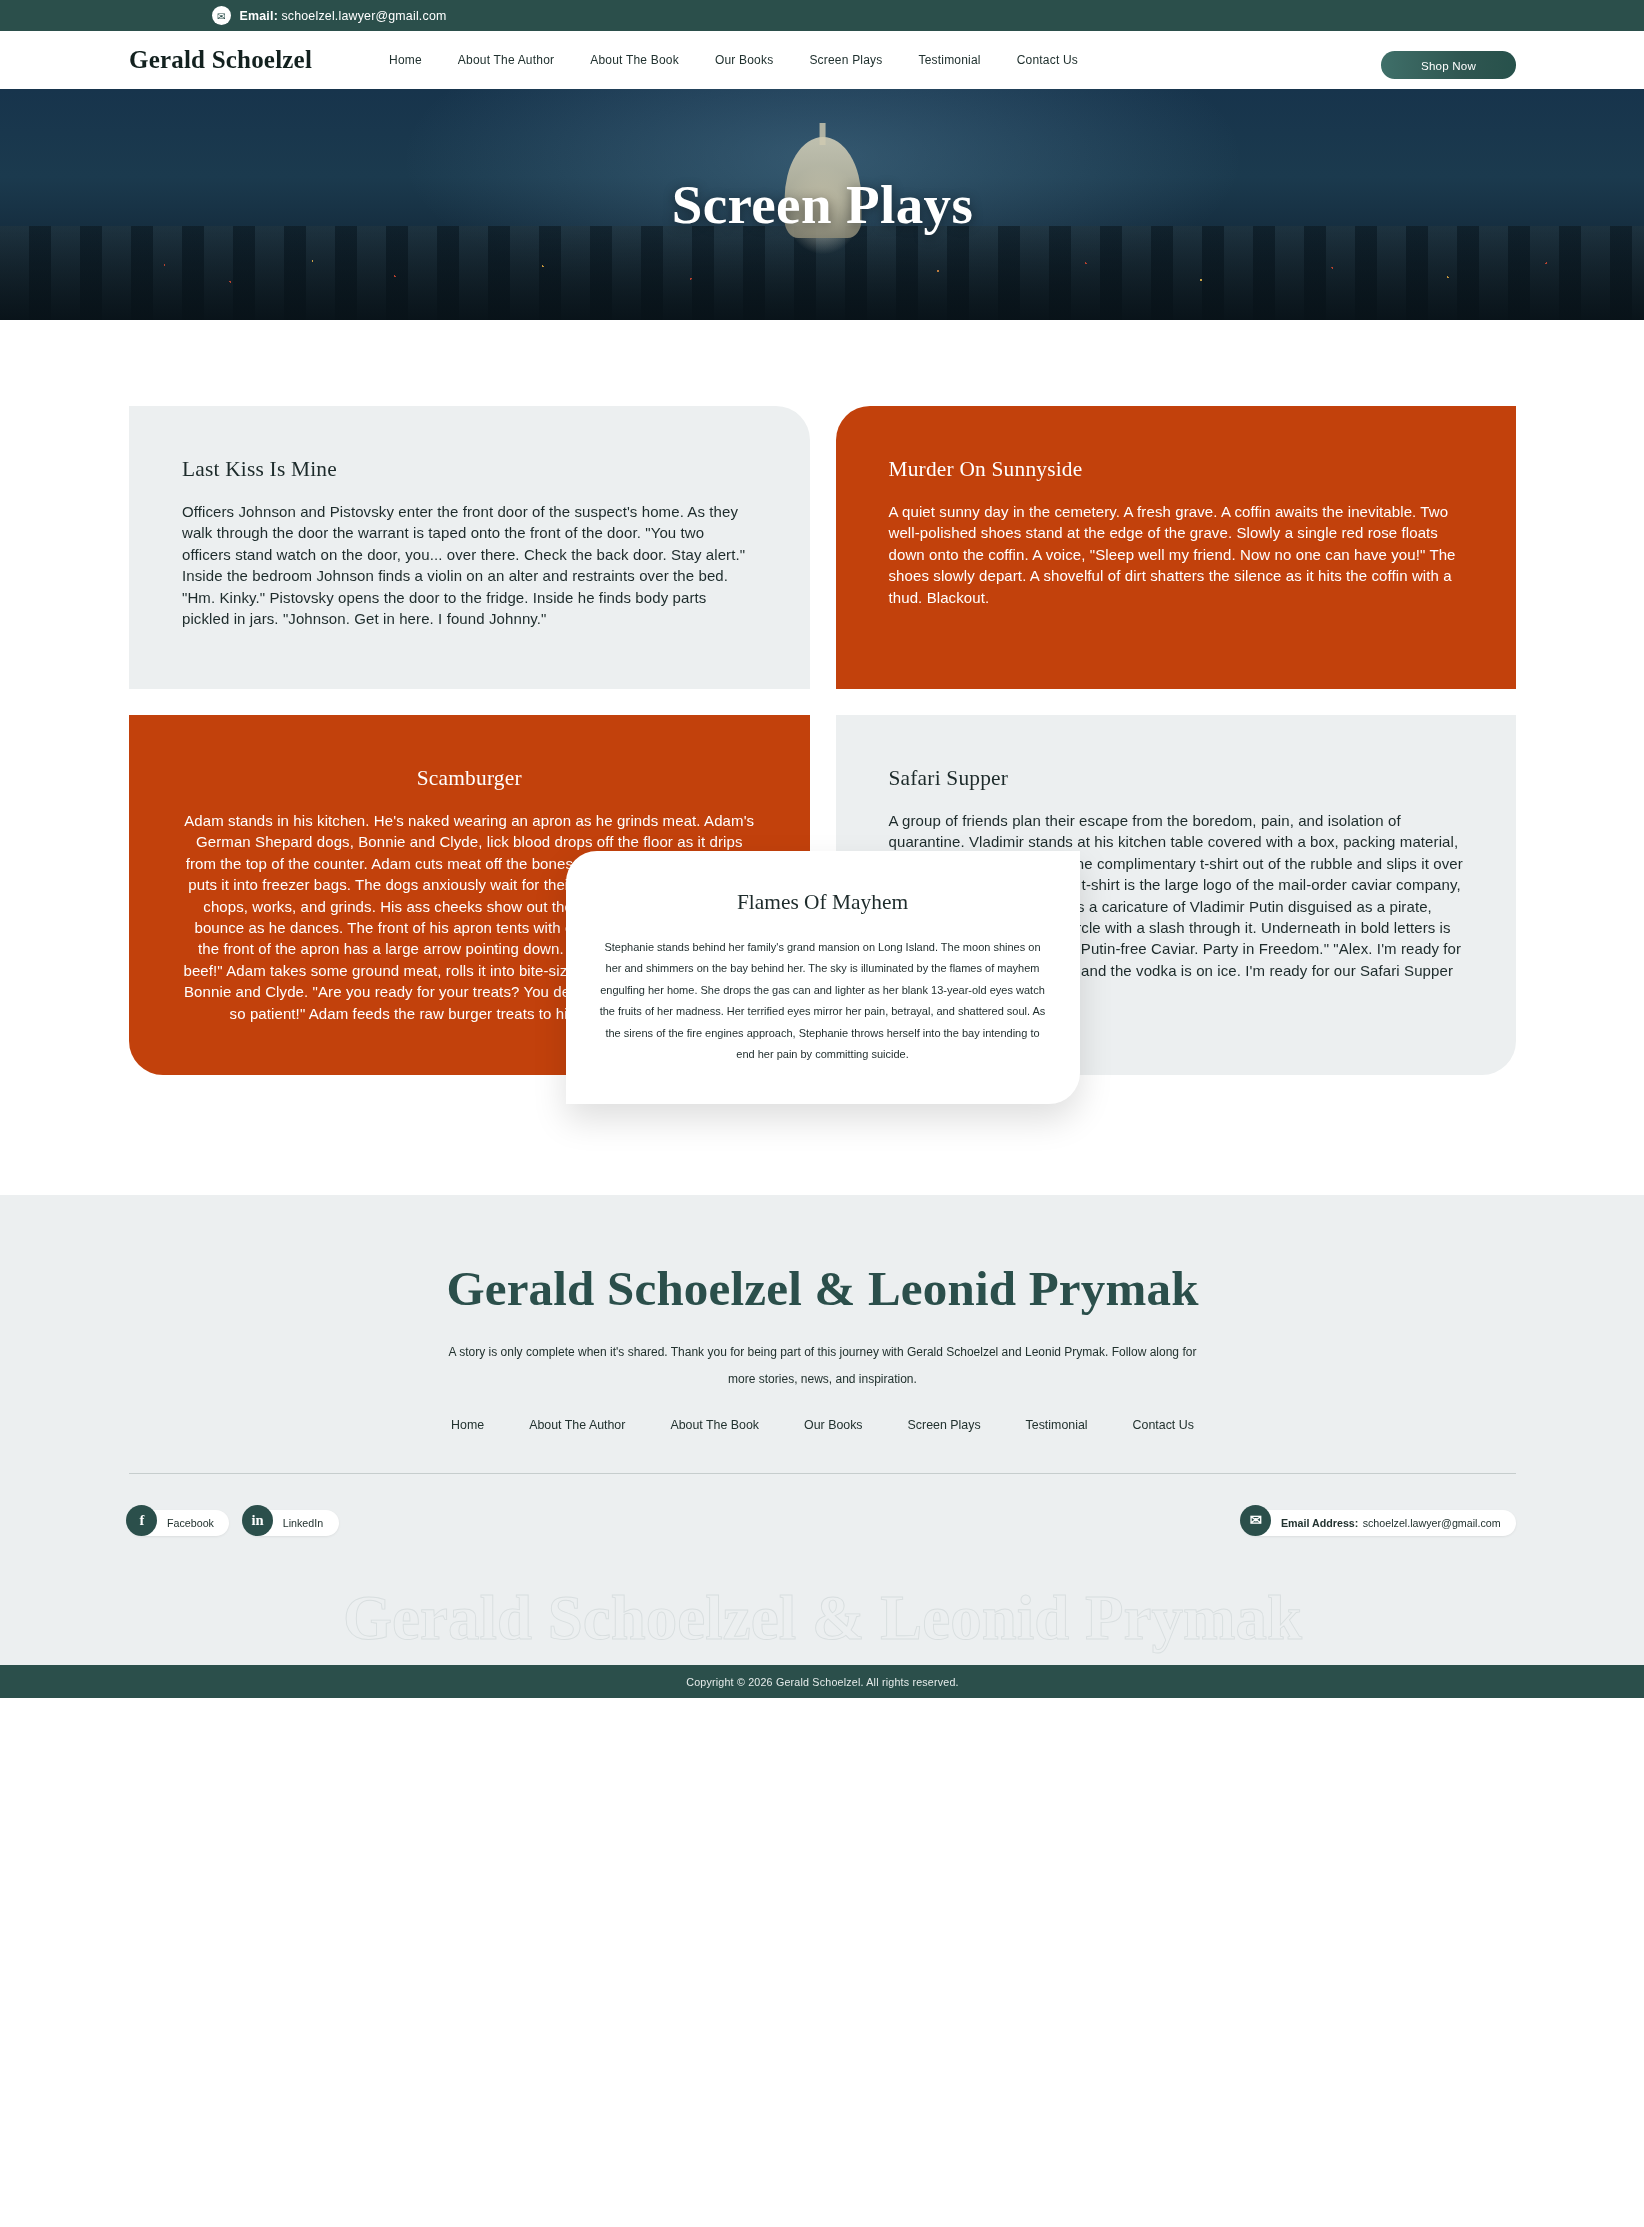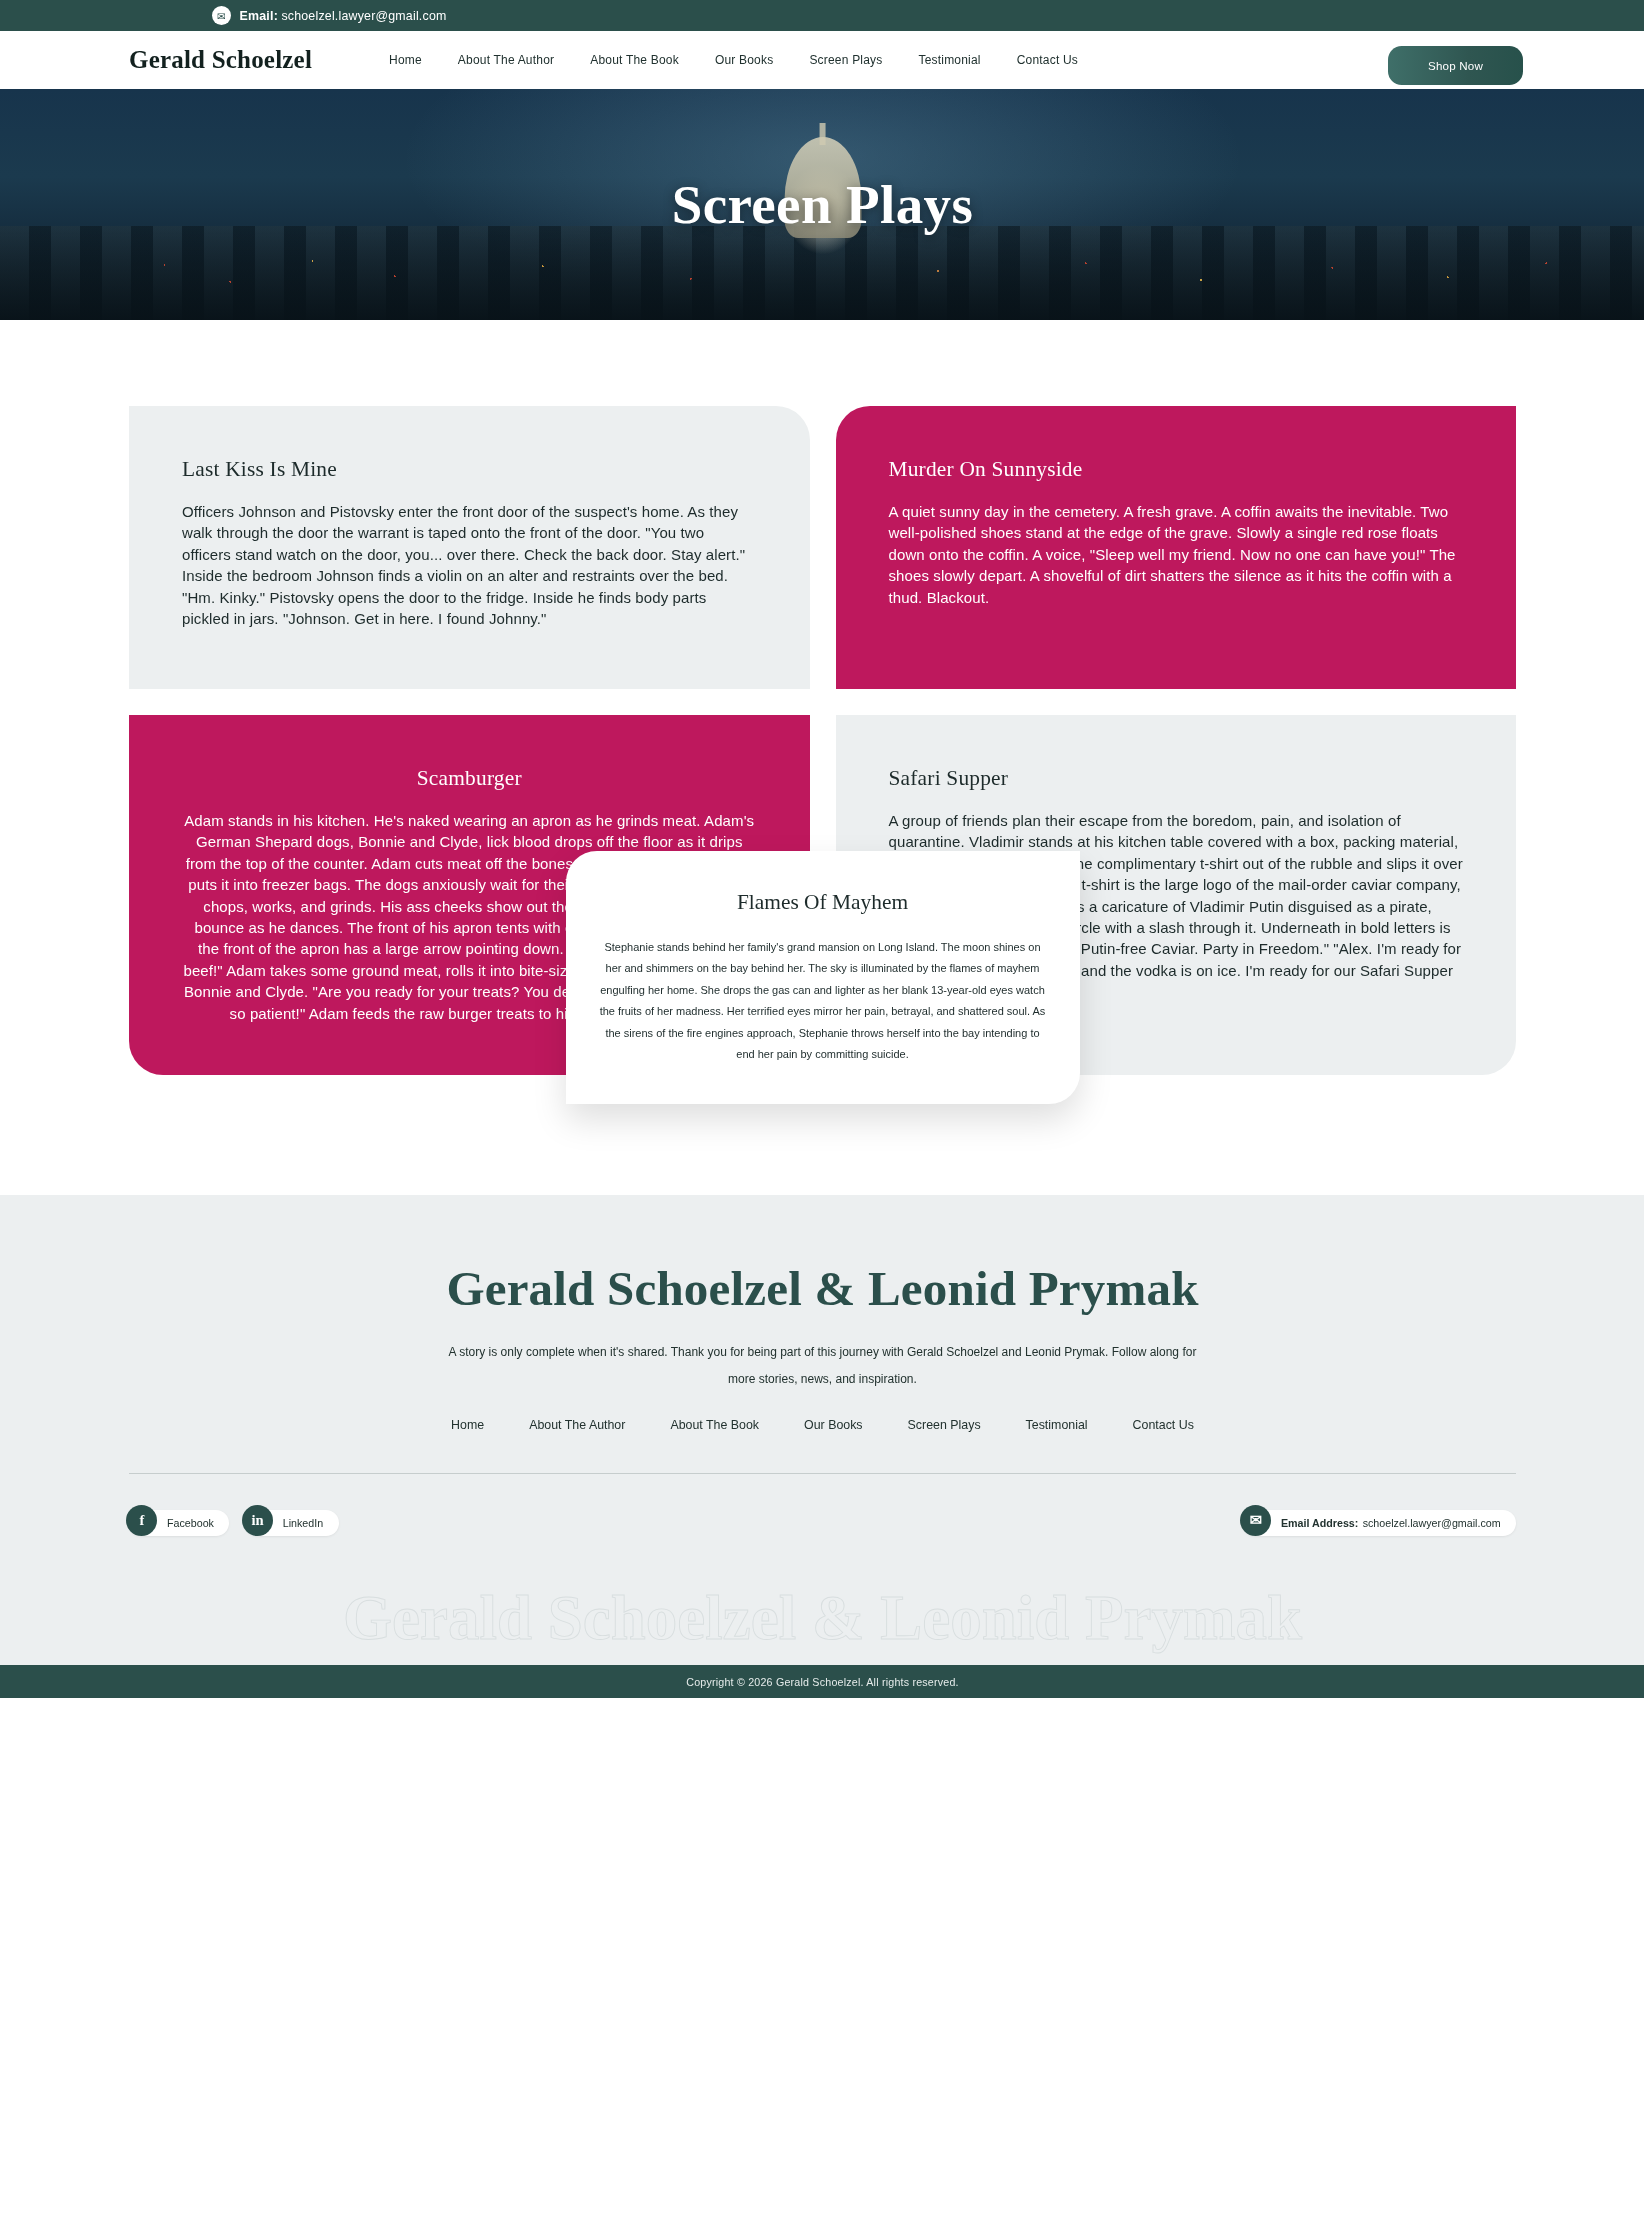--- a/index.html
+++ b/index.html
@@ -55,22 +55,22 @@
     align-items: center;
   }
   .nav-links a {
     font-size: 12px;
     color: #20312f;
     text-decoration: none;
     letter-spacing: 0.2px;
   }
   .shop-btn {
     position: absolute;
-    right: 122px;
-    width: 135px; height: 39px;
+    right: 129px;
+    width: 135px; height: 28px;
     border-radius: 13.7px;
     background: linear-gradient(90deg,#3f6f69 0%, #2f5651 60%, #27514b 100%);
     color: #ffffff;
     font-size: 11.6px;
     display: flex; align-items: center; justify-content: center;
     letter-spacing: 0.2px;
     border: none;
     cursor: pointer;
     margin-top: 10px;
   }
@@ -172,21 +172,21 @@
     font-size: 15px;
     line-height: 21.4px;
     letter-spacing: 0.1px;
   }
   .card-light {
     background: #eceff0;
     color: #1d2b2b;
     border-radius: 0 34px 0 34px;
   }
   .card-dark {
-    background: #be185d;
+    background: #c2410c;
     color: #ffffff;
     border-radius: 34px 0 34px 0;
   }
   .card-dark h3 { color: #ffffff; }
   .card-1 { border-radius: 0 34px 0 0; }
   .card-2 { border-radius: 34px 0 0 0; }
   .card-3 { border-radius: 0 0 0 34px; text-align: center; }
   .card-4 { border-radius: 0 0 34px 0; }
 
   

